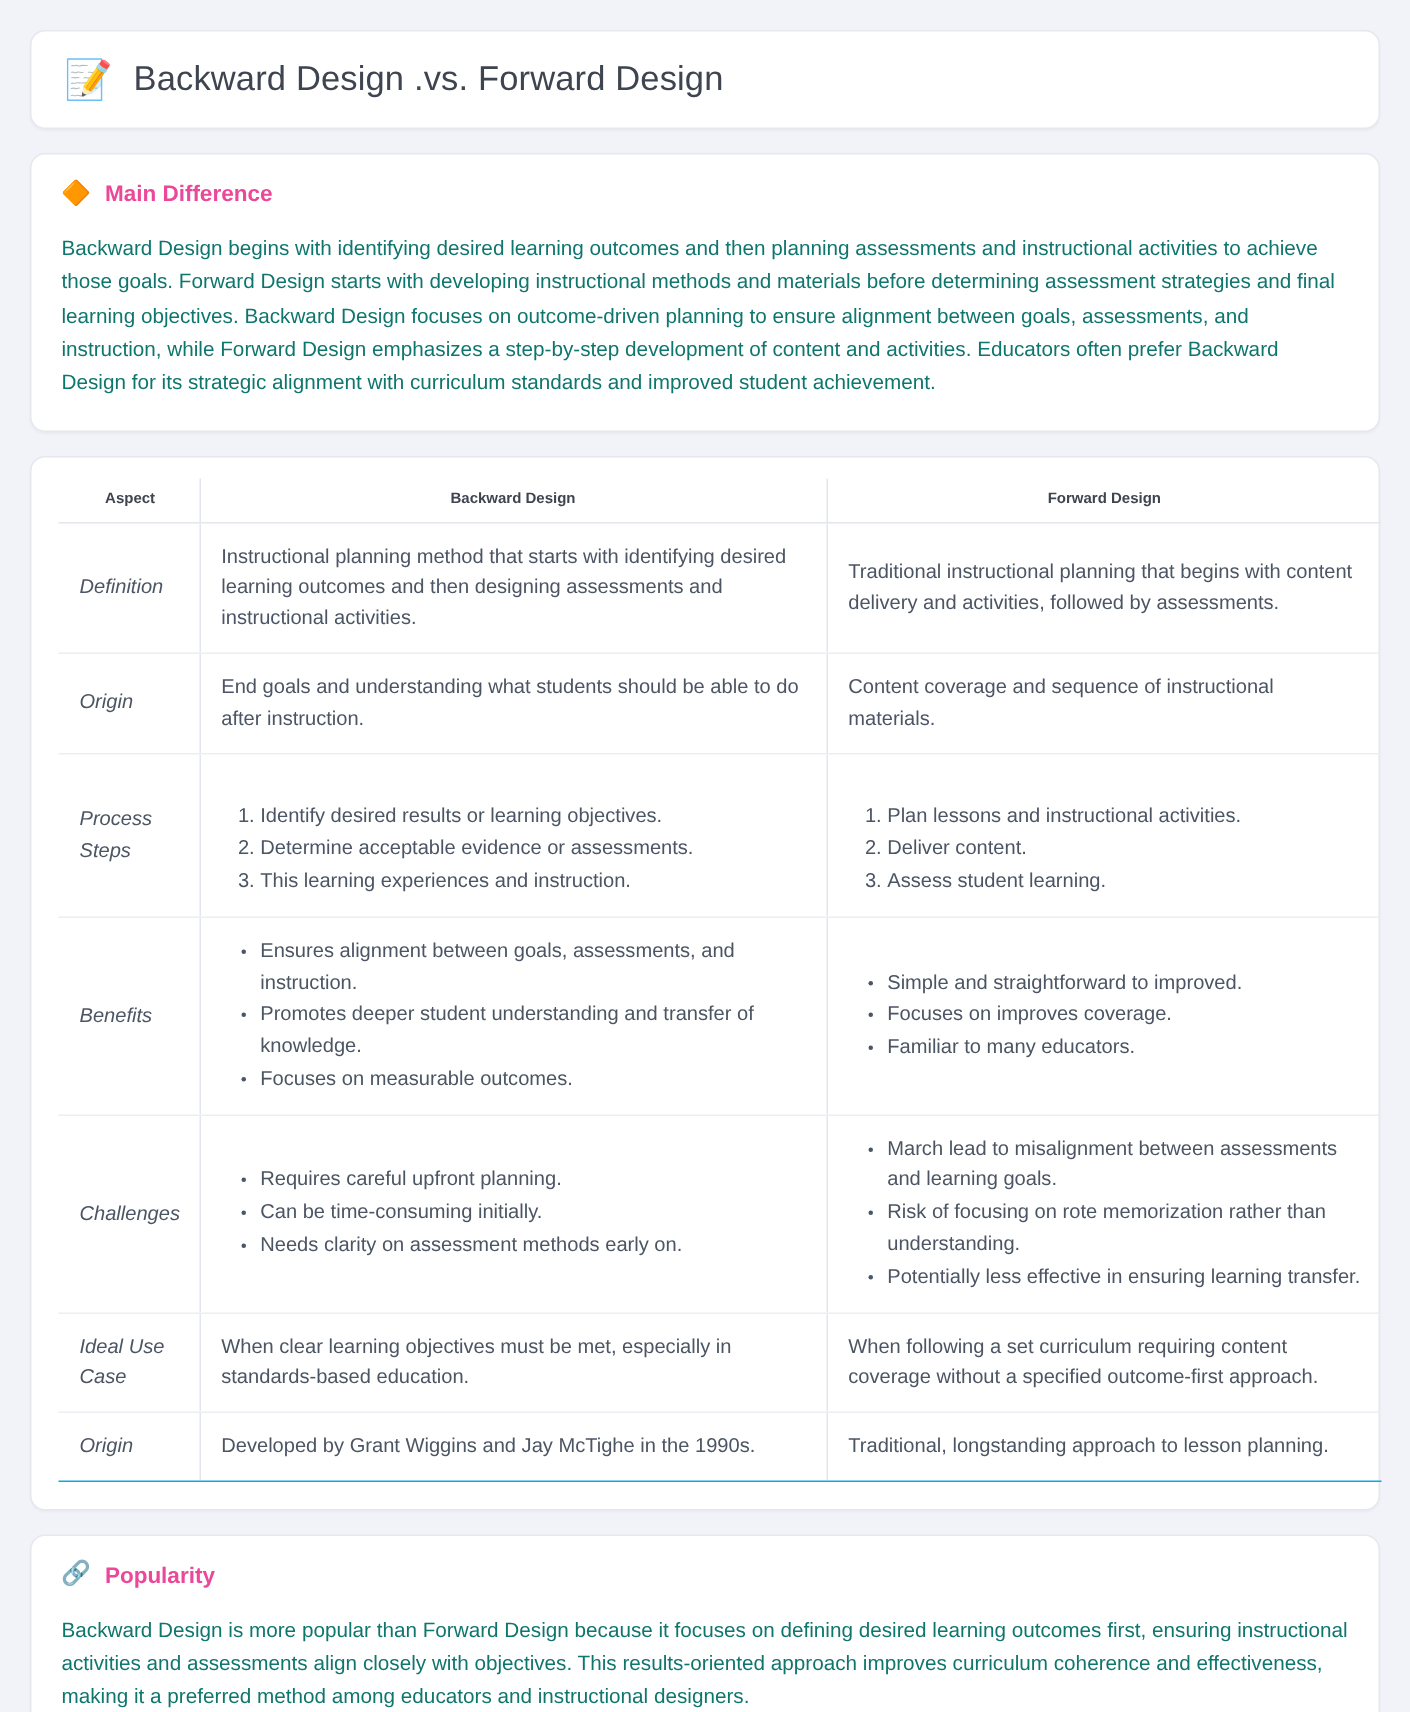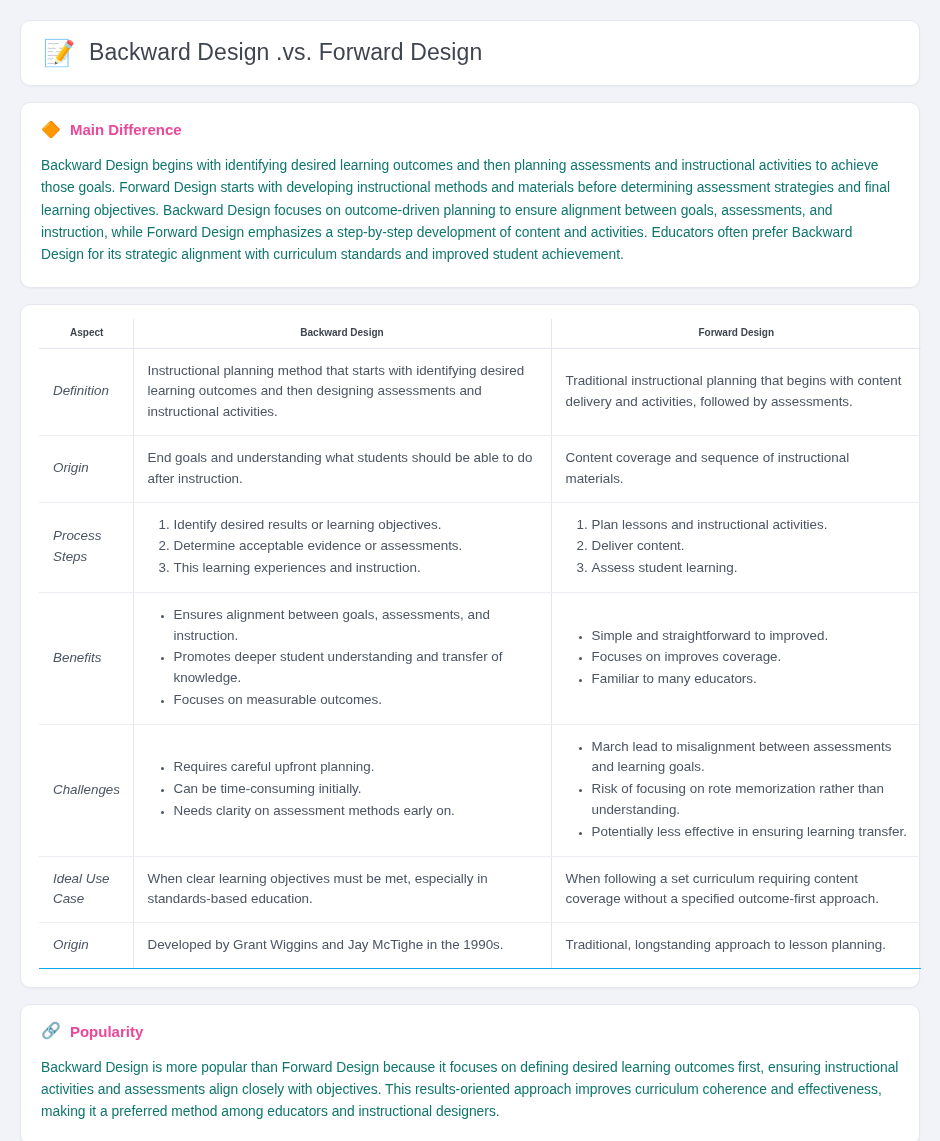--- a/index.html
+++ b/index.html
@@ -97,21 +97,21 @@
     font-size: 13.4px;
     padding-left: 10px;
     padding-right: 6px;
     font-style: italic;
   }
   td ul, td ol {
     margin: 0;
     padding-left: 26px;
   }
   td ul { list-style-type: disc; }
-  td ol { list-style-type: decimal; }
+  td ol { list-style-type: decimal; margin-top: 19px; }
   td li { margin: 0 0 1px 0; }
   td ul li::marker { font-size: 11px; }
   .tall td { padding-top: 22px; padding-bottom: 22px; }
 </style>
 </head>
 <body>
 
 <div class="card title-card">
   <span class="title-emoji">📝</span>
   <span class="title-text">Backward Design .vs. Forward Design</span>

